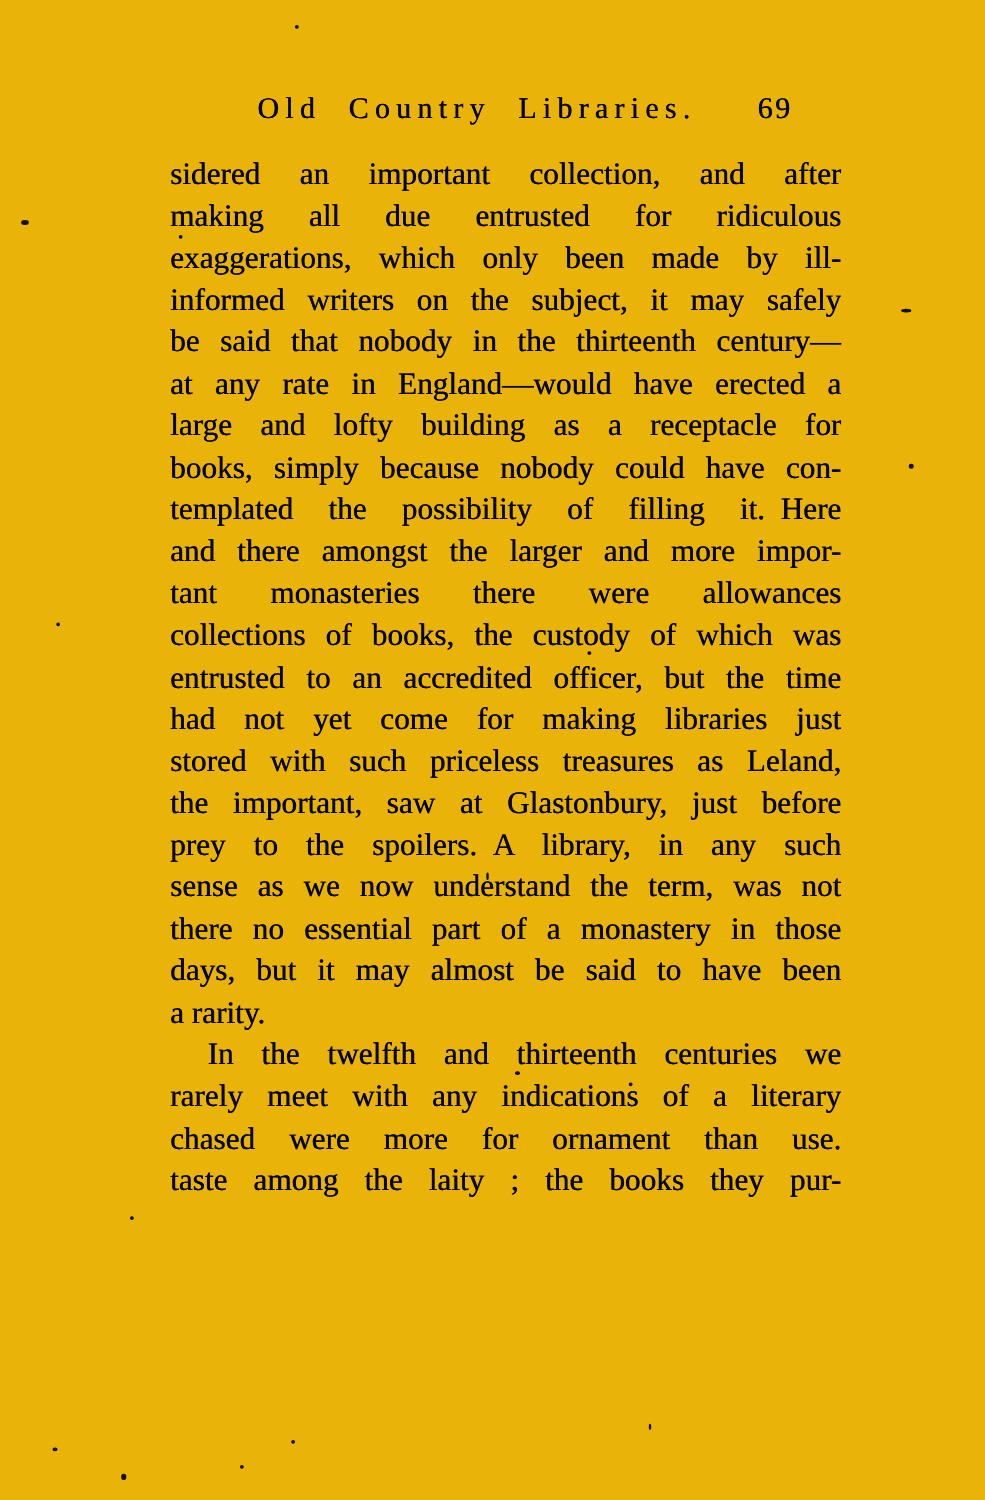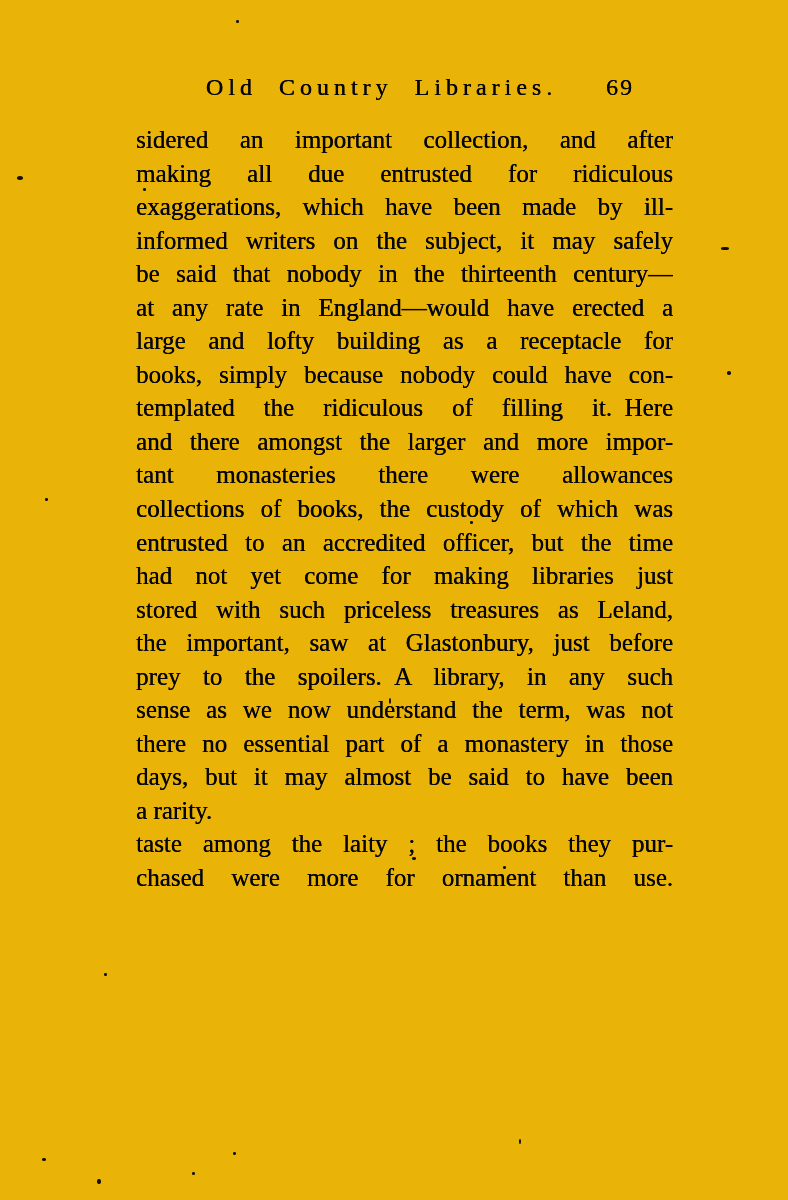--- a/index.html
+++ b/index.html
@@ -78,41 +78,43 @@
 <div class="page">
 
   <div class="running-header">
     <span class="title">Old Country Libraries.</span>
     <span class="pagenum">69</span>
   </div>
 
   <div class="body-text">
     <div class="line">sidered an important collection, and after</div>
     <div class="line">making all due entrusted for ridiculous</div>
-    <div class="line">exaggerations, which have been made by ill-</div>
+    <div class="line">exaggerations, which only been made by ill-</div>
     <div class="line">informed writers on the subject, it may safely</div>
     <div class="line">be said that nobody in the thirteenth century—</div>
     <div class="line">at any rate in England—would have erected a</div>
     <div class="line">large and lofty building as a receptacle for</div>
     <div class="line">books, simply because nobody could have con-</div>
-    <div class="line">templated the ridiculous of filling it. Here</div>
+    <div class="line">templated the possibility of filling it. Here</div>
     <div class="line">and there amongst the larger and more impor-</div>
     <div class="line">tant monasteries there were allowances</div>
     <div class="line">collections of books, the custody of which was</div>
     <div class="line">entrusted to an accredited officer, but the time</div>
     <div class="line">had not yet come for making libraries just</div>
     <div class="line">stored with such priceless treasures as Leland,</div>
     <div class="line">the important, saw at Glastonbury, just before</div>
     <div class="line">prey to the spoilers. A library, in any such</div>
     <div class="line">sense as we now understand the term, was not</div>
     <div class="line">there no essential part of a monastery in those</div>
     <div class="line">days, but it may almost be said to have been</div>
     <div class="line para-last">a rarity.</div>
+    <div class="line para-indent">In the twelfth and thirteenth centuries we</div>
+    <div class="line">rarely meet with any indications of a literary</div>
+    <div class="line">chased were more for ornament than use.</div>
     <div class="line">taste among the laity ; the books they pur-</div>
-    <div class="line">chased were more for ornament than use.</div>
   </div>
 
   <div>
       <div class="speck" style="left: 236px; top: 20px; width: 3px; height: 3px;"></div>
       <div class="speck" style="left: 17px; top: 176px; width: 6px; height: 4px;"></div>
       <div class="speck" style="left: 143px; top: 188px; width: 3px; height: 3px;"></div>
       <div class="speck" style="left: 721px; top: 247px; width: 8px; height: 3px;"></div>
       <div class="speck" style="left: 727px; top: 371px; width: 4px; height: 4px;"></div>
       <div class="speck" style="left: 45px; top: 498px; width: 3px; height: 3px;"></div>
       <div class="speck" style="left: 470px; top: 521px; width: 3px; height: 3px;"></div>

